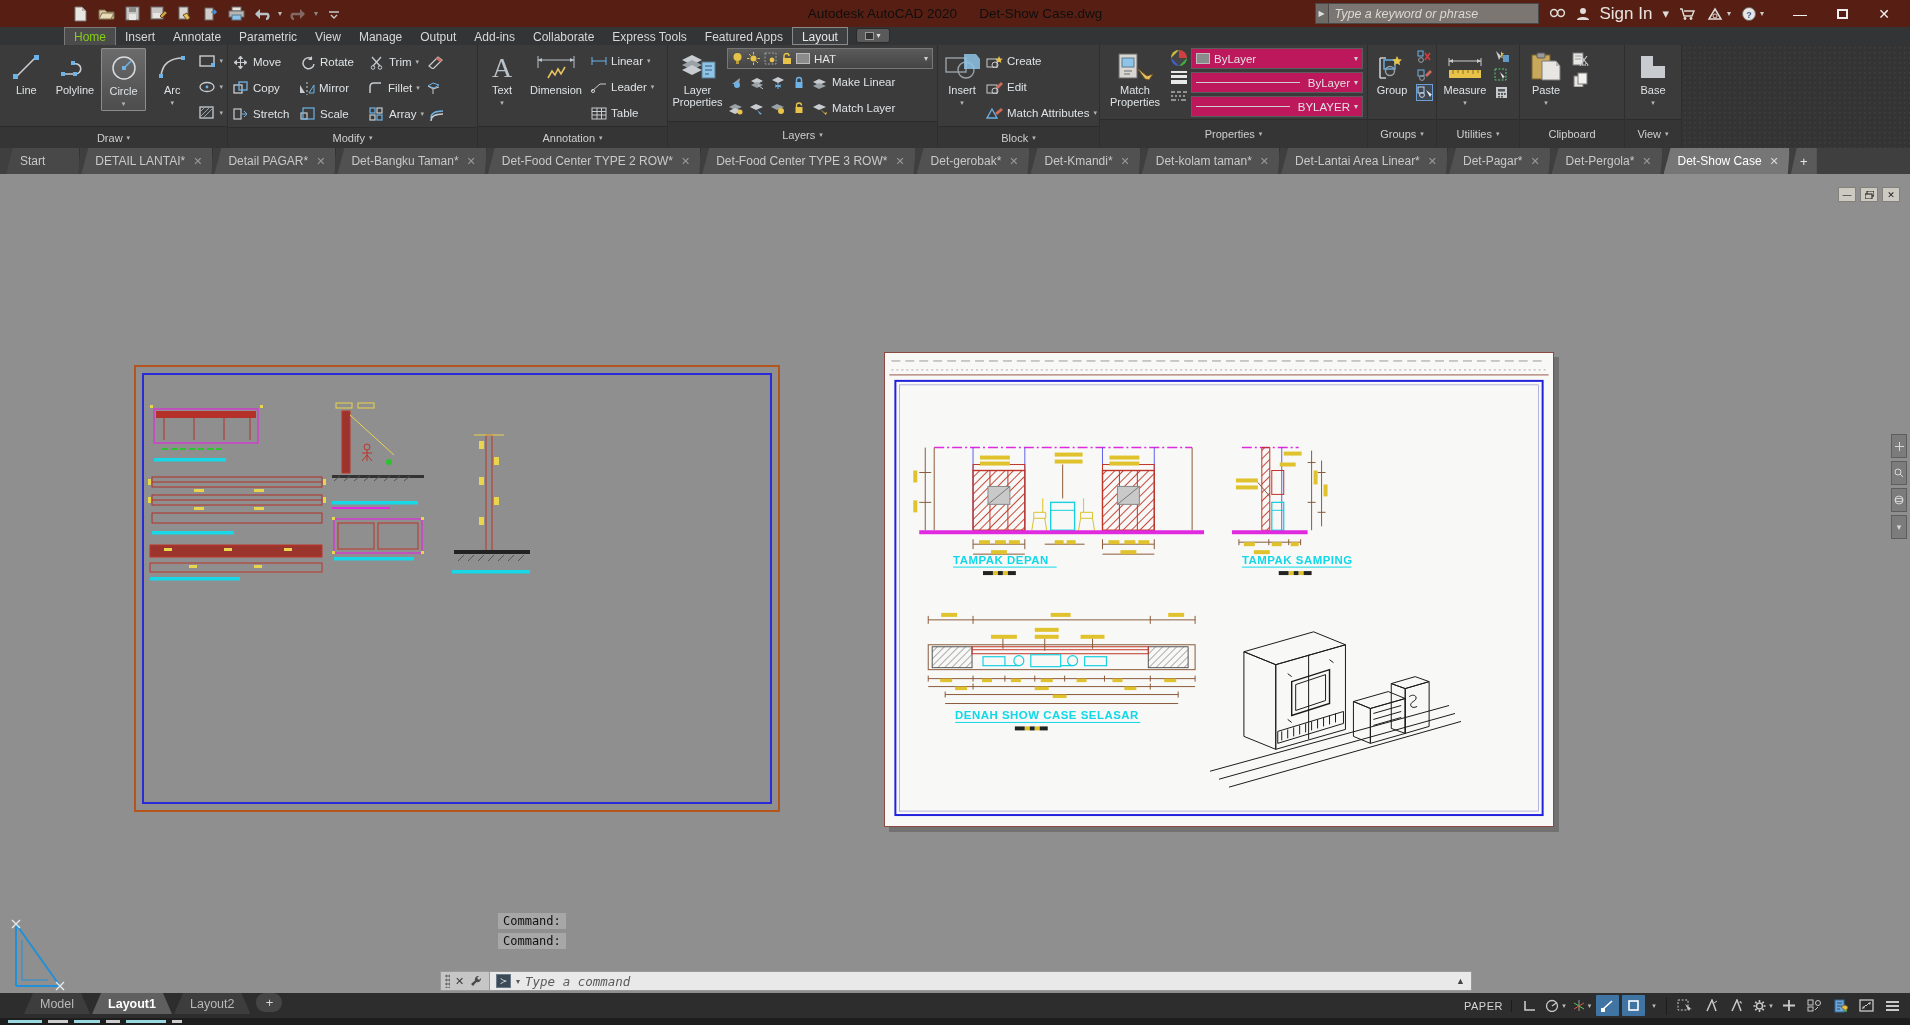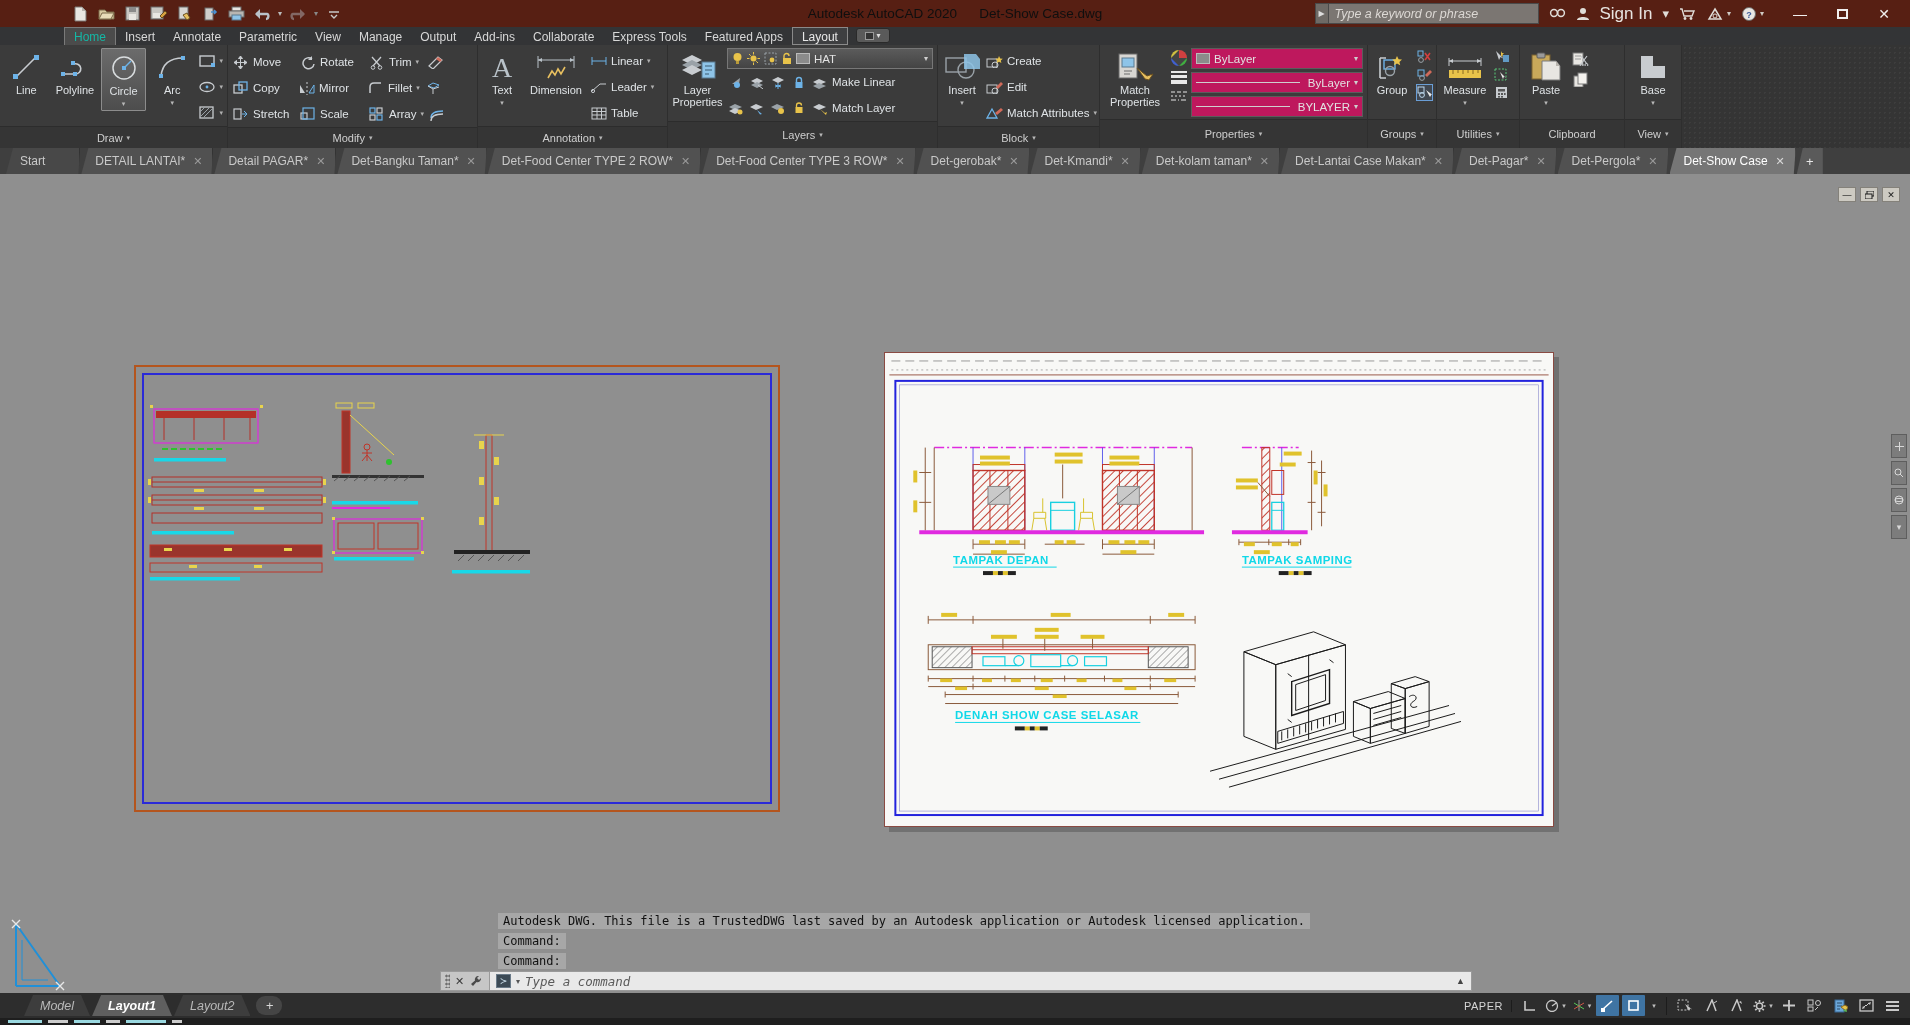--- a/index.html
+++ b/index.html
@@ -26,21 +26,21 @@
   .tb-ic .caret { font-size:8px; color:#cfcac4; }
   .signin-label { color:#e8e4e0; font-size:17px; }
   .win-btns { display:flex; align-items:center; gap:26px; margin-left:18px; padding-right:10px; }
   .win-btn { color:#f0efee; font-size:14px; width:16px; text-align:center; }
   .win-btn .boxglyph { display:inline-block; width:11px; height:10px; border:2px solid #f0efee; }
 
   
   .ribbontabs { position:absolute; left:0; top:27px; width:1910px; height:18px; background:#333436;
                 display:flex; align-items:stretch; padding-left:64px; }
   .rtab { color:#d8d8d8; font-size:12px; padding:1px 9px 0; display:flex; align-items:center; white-space:nowrap; }
-  .rtab.active { background:#4b4b4b; border:1px solid #7a7a7a; border-bottom:none; color:#14b8a6; }
+  .rtab.active { background:#4b4b4b; border:1px solid #7a7a7a; border-bottom:none; color:#84cc16; }
   .rtab.highlight { border:1px solid #8a8a8a; background:#3e3f41; color:#e8e8e8; }
   .rtab-extra { margin-left:8px; width:34px; height:15px; margin-top:1px; background:#5a5a5a;
                 border-radius:3px; border:1px solid #2a2a2a; color:#ddd; font-size:8px;
                 display:flex; align-items:center; justify-content:center; gap:2px; }
   .rtab-extra .sq { width:9px; height:8px; background:#333; border:1px solid #999; }
 
   
   .ribbon { position:absolute; left:0; top:45px; width:1910px; height:103px; background:#3b3b3b;
             display:flex; align-items:stretch; }
   .rpanel { display:flex; flex-direction:column; border-right:1px solid #2e2e2e; background:#3b3b3b; }
@@ -107,21 +107,21 @@
   .cmd-prompt { width:15px; height:14px; background:#3c4a55; border:1px solid #6a7a88; color:#cfe2ee;
                 font-size:9px; display:flex; align-items:center; justify-content:center; }
   .cmd-input { flex:1; border:none; background:transparent; outline:none; color:#404040;
                font-family:"DejaVu Sans Mono", monospace; font-size:12.5px; font-style:italic; }
   .cmd-input::placeholder { color:#5a5a5a; }
   .cmd-up { color:#444; font-size:9px; }
 
   
   .statusbar { position:absolute; left:0; top:993px; width:1910px; height:25px; background:#2d2d2d;
                display:flex; align-items:center; }
-  .laytabs { display:flex; align-items:center; height:100%; padding-left:24px; gap:2px;font-style:italic; }
+  .laytabs { display:flex; align-items:flex-start; height:100%; padding-left:24px; gap:2px; }
   .laytab { height:21px; padding:0 16px; display:flex; align-items:center; color:#b9b9b9; font-size:12.5px;
             background:#3d3d3d; clip-path:polygon(9px 0, calc(100% - 9px) 0, 100% 100%, 0 100%); }
   .laytab.active { background:#5f5f5f; color:#ffffff; font-weight:bold; }
   .laytab-plus { width:26px; height:19px; background:#454545; border-radius:9px; color:#d8d8d8;
                  display:flex; align-items:center; justify-content:center; font-size:13px; margin-left:4px; }
   .status-right { margin-left:auto; display:flex; align-items:center; gap:3px; padding-right:6px; height:100%; }
   .paper-label { color:#d5d5d5; font-size:11px; letter-spacing:.5px; padding:0 8px; border-right:1px solid #1c1c1c; margin-right:3px; }
   .sbtn { min-width:23px; height:21px; display:flex; align-items:center; justify-content:center; gap:2px;
           color:#c9c9c9; border-radius:1px; }
   .sbtn.blue { background:#3f74a3; }
@@ -934,21 +934,21 @@
       </div>
     <div class="ftab">
         <span>Det-Kmandi*</span>
         <span class="x">✕</span>
       </div>
     <div class="ftab">
         <span>Det-kolam taman*</span>
         <span class="x">✕</span>
       </div>
     <div class="ftab">
-        <span>Det-Lantai Case Makan*</span>
+        <span>Det-Lantai Area Linear*</span>
         <span class="x">✕</span>
       </div>
     <div class="ftab">
         <span>Det-Pagar*</span>
         <span class="x">✕</span>
       </div>
     <div class="ftab">
         <span>Det-Pergola*</span>
         <span class="x">✕</span>
       </div>
@@ -1267,21 +1267,20 @@
       </svg>
     </div>
 
     <svg class="ucs" width="58" height="74">
       <path d="M8 6V68M8 68H52M8 6L52 68" fill="none" stroke="#2090d8" stroke-width="2"></path>
       <path d="M14 22V62M14 62H40" fill="none" stroke="#2090d8" stroke-width="1"></path>
       <path d="M4 2l8 8M12 2l-8 8M48 64l8 8M56 64l-8 8" stroke="#e8e8e8" stroke-width="1.4"></path>
     </svg>
 
     <div class="cmd-history">
-      <div class="cmd-chip">Autodesk DWG.  This file is a TrustedDWG last saved by an Autodesk application or Autodesk licensed application.</div>
       <div class="cmd-chip">Command:</div>
       <div class="cmd-chip">Command:</div>
     </div>
 
     <div class="cmd-bar">
       <div class="cmd-grip">
         <span class="dots"></span>
         <span style="font-size:11px">✕</span>
         <svg width="14" height="14">
             <path d="M10 2a3.5 3.5 0 0 0-4 4.6L2 10l2 2 3.5-4A3.5 3.5 0 0 0 12 4l-2 2-2-2z" fill="#4a4a4a"></path>

